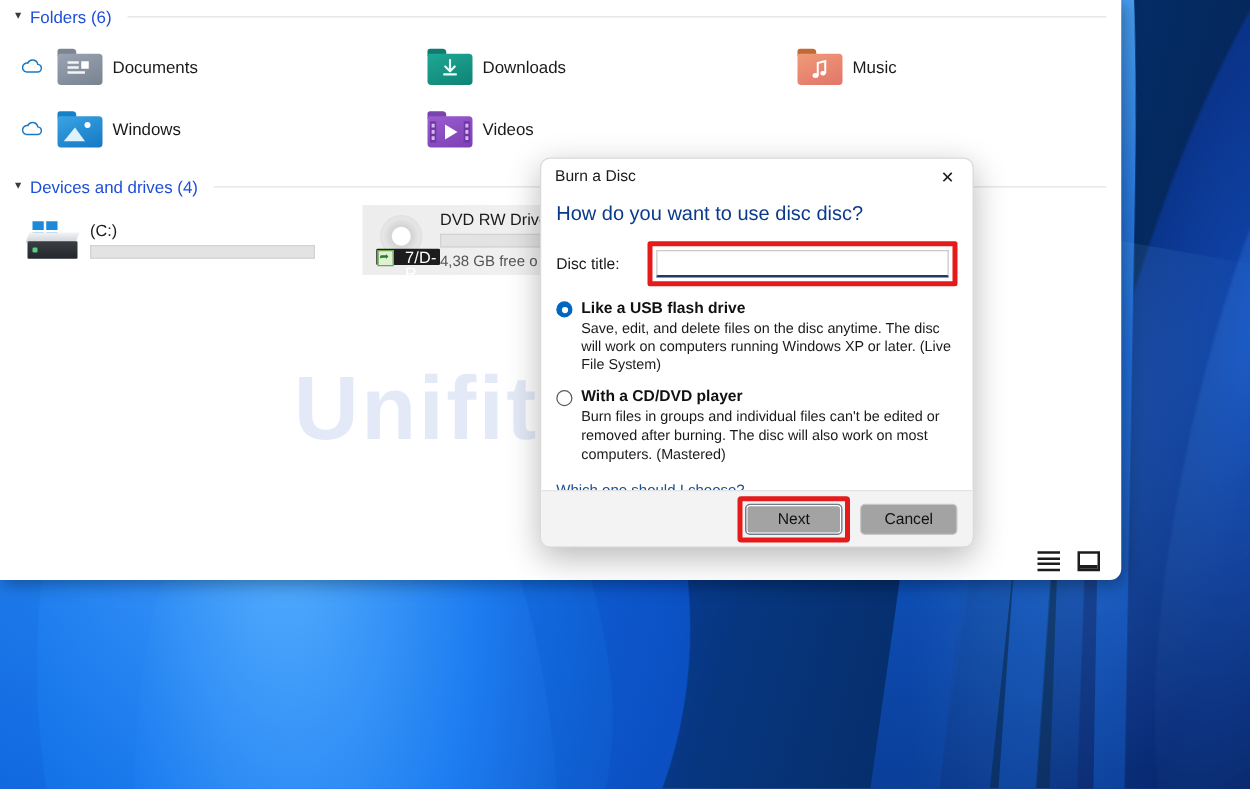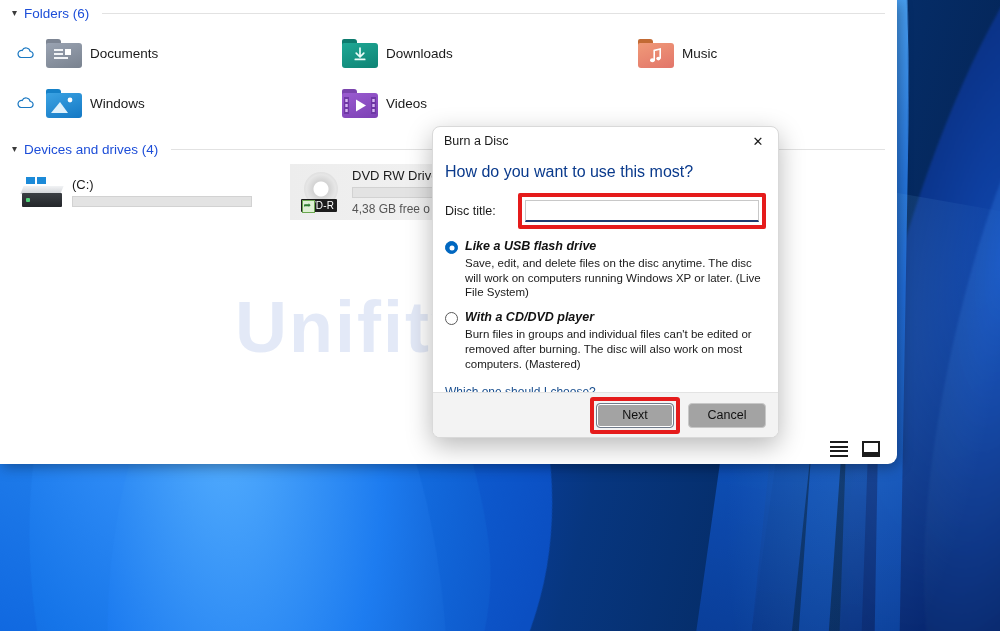--- a/index.html
+++ b/index.html
@@ -141,22 +141,22 @@
      background: linear-gradient(180deg,#3b3f44,#23262a); border-radius: 1px; }
   .pc-ico .case::after { content:""; position:absolute; left:4px; top:5px; width:4px; height:4px;
      background:#52d27a; border-radius:1px; }
   .pc-ico .lid { position: absolute; left: 0; bottom: 13px; width: 40px; height: 8px;
      background: linear-gradient(180deg,#f2f3f5,#cfd2d6); transform: skewX(-22deg); }
 
   .disc-ico { width: 42px; height: 40px; position: relative; flex: none; }
   .disc-ico .disc { position: absolute; left: 4px; top: 0; width: 34px; height: 34px;
      border-radius: 50%; background: radial-gradient(circle at 50% 50%, #ffffff 0 7px, #d3d3d3 8px, #e6e6e6 60%, #cfcfcf 100%); }
   .disc-ico .badge { position: absolute; left: 1px; bottom: 0; height: 13px;
-     background: #1d1d1d; color: #fff; font-size: 10px; line-height: 13px;
-     padding: 0 3px 0 6px; border-radius: 1px; letter-spacing: .2px; }
+     background: #1d1d1d; color: #fff; font-size: 13px; line-height: 13px;
+     padding: 0 3px 0 23px; border-radius: 1px; letter-spacing: .2px; }
   .disc-ico .badge::before { content: ""; position: absolute; left: 1px; top: 1px;
      width: 11px; height: 11px; background: #dff0d5; border: 1px solid #6aa84f; }
   .disc-ico .badge::after { content: "➦"; position: absolute; left: 2.5px; top: 0px;
      font-size: 9px; color: #2e7d32; }
 
   
   .status-bar {
     position: absolute; left: 0; right: 0; bottom: 0; height: 30px;
     display: flex; align-items: center; justify-content: flex-end;
     gap: 14px; padding-right: 17px;
@@ -216,21 +216,21 @@
   .radio {
     width: 13px; height: 13px; border-radius: 50%; flex: none; margin-top: 2px;
     border: 1.5px solid #5a5a5a; background: #fff; position: relative;
   }
   .radio.on { border-color: #0067c0; background: #0067c0; }
   .radio.on::after {
     content: ""; position: absolute; left: 50%; top: 50%;
     width: 5px; height: 5px; background: #fff; border-radius: 50%;
     transform: translate(-50%,-50%);
   }
-  .opt-title { font-size: 12.5px; font-weight: 700; color: #111; font-style: italic; }
+  .opt-title { font-size: 12.5px; font-weight: 700; color: #111; }
   .opt-desc {
     font-size: 11.5px; color: #1a1a1a; line-height: 1.28;
     margin: 2px 0 0 20px;
   }
   .help-link {
     display: inline-block; margin: 14px 0 0 0; font-size: 12px;
     color: #1a4f8f; text-decoration: underline;
   }
   .dlg-footer {
     position: absolute; left: 0; right: 0; bottom: 0; height: 45px;
@@ -431,21 +431,21 @@
 
 <div id="dialog">
 
   <div class="dlg-title">
     <span>Burn a Disc</span>
     <span class="dlg-close">✕</span>
   </div>
 
   <div class="dlg-body">
 
-    <div class="dlg-heading">How do you want to use this most?</div>
+    <div class="dlg-heading">How do you want to use disc disc?</div>
 
     <div class="field-row">
       <span class="field-label">Disc title:</span>
       <span class="hl-red">
         <input class="disc-input" type="text" placeholder="" style="">
       </span>
     </div>
 
     <div class="opt">
       <div class="opt-head">

